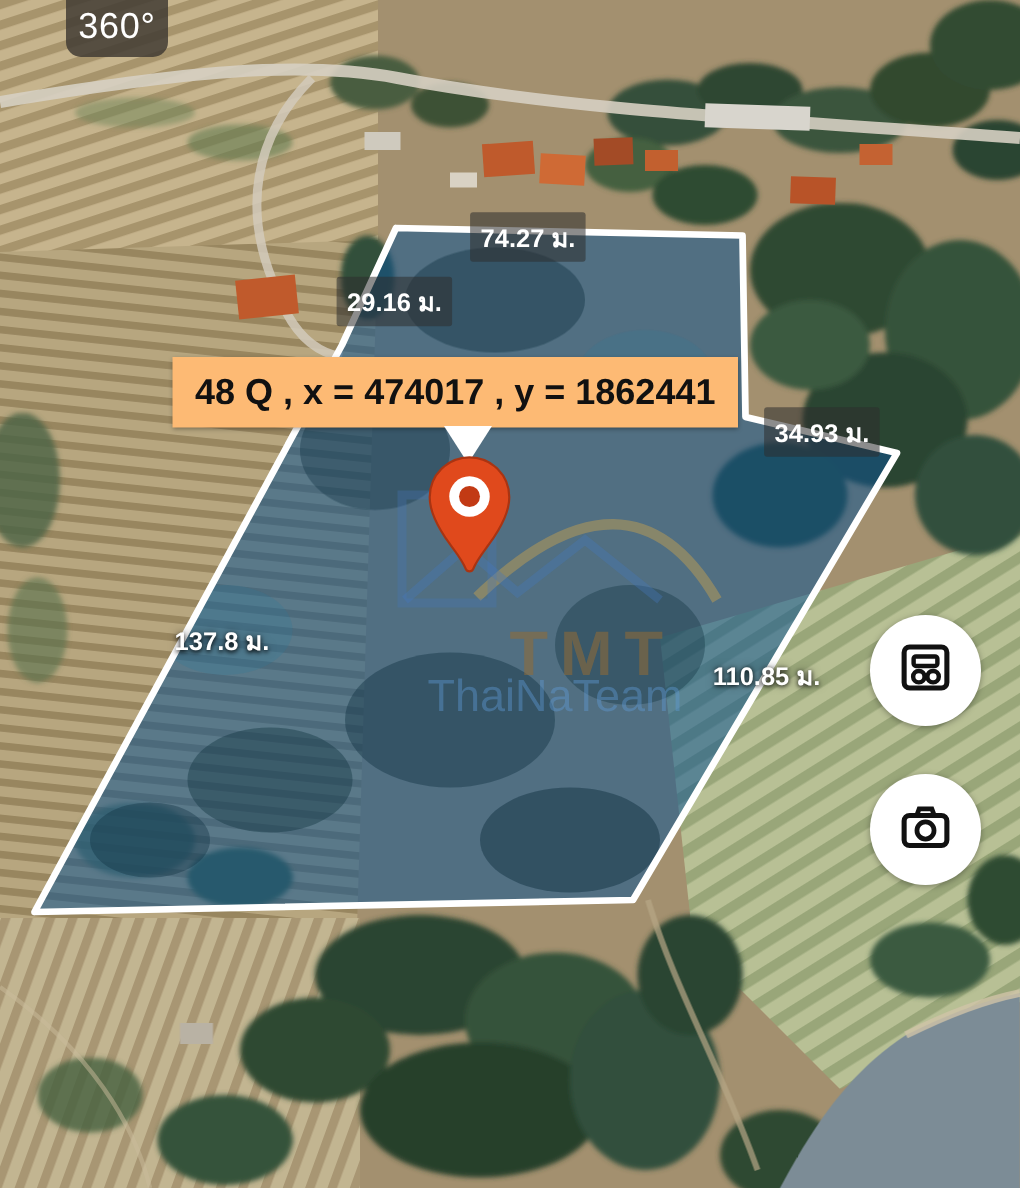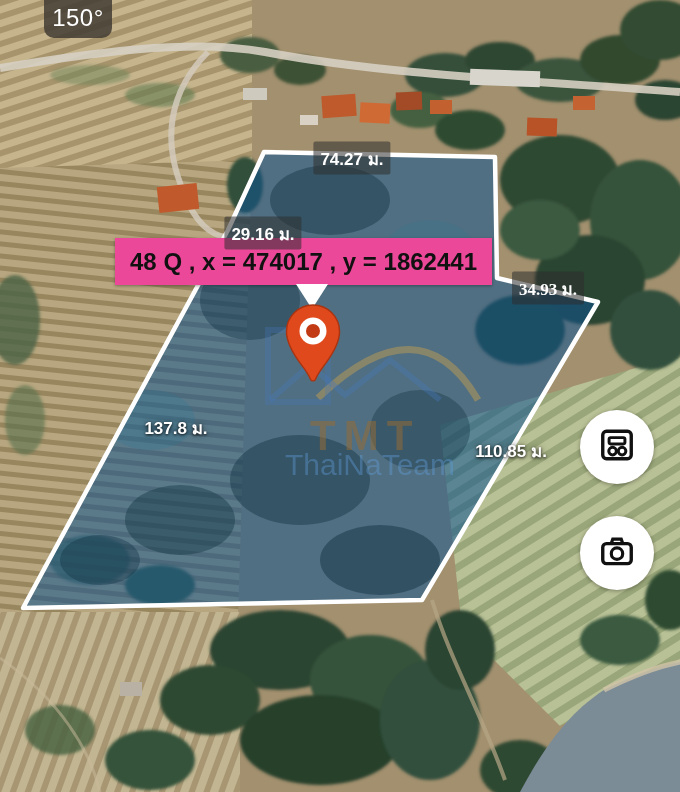--- a/index.html
+++ b/index.html
@@ -2,46 +2,46 @@
 <html><head>
 <meta charset="utf-8">
 <style>
   html,body{margin:0;padding:0;background:#222;}
   .screen{position:relative;width:680px;height:792px;overflow:hidden;
     font-family:"Liberation Sans",sans-serif;background:#a3906f;user-select:none;}
   .screen svg.map{position:absolute;left:0;top:0;z-index:1;display:block;}
 
   
   .watermark{position:absolute;z-index:3;pointer-events:none;}
-  .wm-line1{position:absolute;left:310px;top:412px;width:140px;text-align:left;
+  .wm-line1{position:absolute;left:310px;top:412px;width:140px;text-align:right;
     font-size:42px;font-weight:bold;letter-spacing:8px;color:rgba(148,108,52,.55);}
   .wm-line2{position:absolute;left:245px;top:448px;width:250px;text-align:center;
     font-size:30px;font-weight:normal;color:rgba(96,156,214,.42);}
 
   
   .coord-box{position:absolute;left:115px;top:238px;width:377px;height:47px;z-index:6;
-    background:#ec4899;display:flex;align-items:center;justify-content:center;
+    background:#fdba74;display:flex;align-items:center;justify-content:center;
     font-size:24px;font-weight:bold;color:#111;white-space:nowrap;
     box-shadow:0 1px 3px rgba(0,0,0,.35);}
   .coord-tail{position:absolute;left:296px;top:284px;width:32px;height:25px;z-index:6;
     background:#fff;clip-path:polygon(0 0,100% 0,50% 100%);}
 
   
   .pin{position:absolute;left:284px;top:303px;width:58px;height:82px;z-index:7;}
 
   
   .measure{position:absolute;z-index:8;transform:translate(-50%,-50%);
     font-size:17px;font-weight:600;color:#fff;white-space:nowrap;}
   .measure.badge{background:rgba(45,45,45,.55);padding:3px 7px;border-radius:2px;}
   .measure.plain{text-shadow:0 1px 3px rgba(0,0,0,.85),0 0 6px rgba(0,0,0,.5);}
   .m-top{left:352px;top:158px;}
-  .m-upper-left{left:263px;top:201px;margin-top:32px;}
+  .m-upper-left{left:263px;top:201px;}
   .m-upper-right{left:497px;top:214px;}
-  .m-right-upper{left:548px;top:288px;font-family:Liberation Serif, serif;}
-  .m-left{left:148px;top:427px;margin-left:28px;}
+  .m-right-upper{left:548px;top:288px;}
+  .m-left{left:148px;top:427px;}
   .m-right-lower{left:511px;top:450px;}
   .m-bottom{left:229px;top:605px;}
 
   
   .badge-360{position:absolute;left:44px;top:-12px;width:68px;height:50px;z-index:10;
     background:rgba(66,60,52,.85);border-radius:10px;display:flex;align-items:flex-end;
     justify-content:center;padding-bottom:6px;box-sizing:border-box;
     color:#fff;font-size:24px;font-weight:500;letter-spacing:.5px;cursor:pointer;}
 
   
@@ -180,21 +180,21 @@
     <circle cx="12" cy="11.6" r="2.9" fill="#c23a14"></circle>
   </svg>
 
   <div class="measure badge m-top">74.27 ม.</div>
   <div class="measure badge m-upper-left">29.16 ม.</div>
   <div class="measure badge m-right-upper">34.93 ม.</div>
   <div class="measure plain m-left">137.8 ม.</div>
   <div class="measure plain m-right-lower">110.85 ม.</div>
 
   <div class="badge-360">
-    <span>150°</span>
+    <span>360°</span>
   </div>
 
   <div class="fab fab-tool">
     <span>
       <svg width="38" height="38" viewBox="0 0 36 36">
         <rect x="4.5" y="5" width="27" height="26" rx="3.5" fill="none" stroke="#111" stroke-width="3.2"></rect>
         <rect x="10.5" y="11" width="15" height="6" rx="1.5" fill="none" stroke="#111" stroke-width="2.8"></rect>
         <circle cx="13.8" cy="23.8" r="3.6" fill="none" stroke="#111" stroke-width="2.8"></circle>
         <circle cx="22.8" cy="23.8" r="3.6" fill="none" stroke="#111" stroke-width="2.8"></circle>
       </svg>

